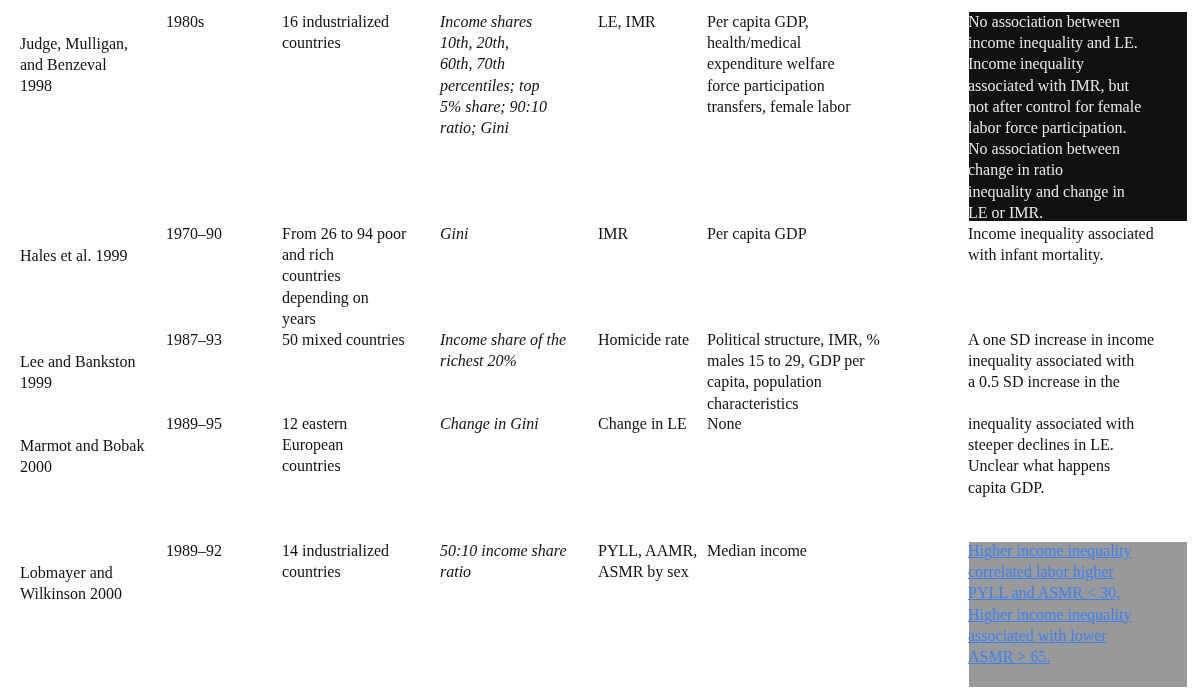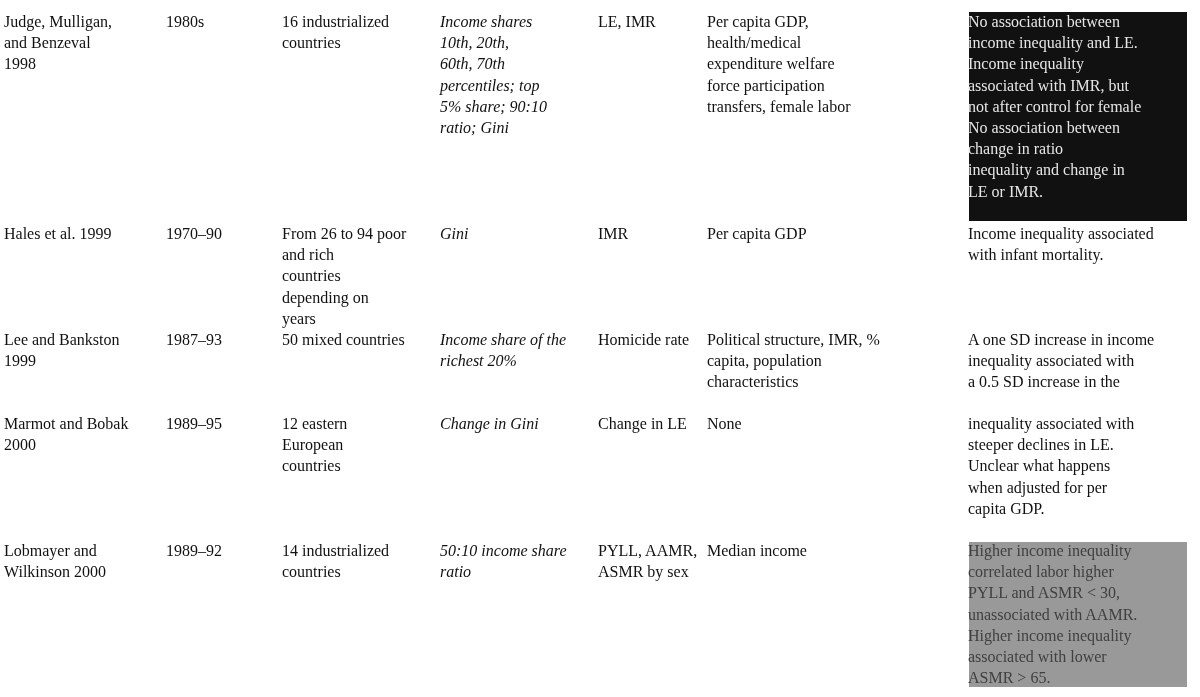--- a/index.html
+++ b/index.html
@@ -22,42 +22,42 @@
       left: 0;
       width: 1200px;
     }
     .cell {
       position: absolute;
       top: 0;
       padding-left: 18px;
       text-indent: -18px;
       box-sizing: border-box;
     }
-    .c0 { left: 4px;   width: 156px; }
+    .c0 { left: 20px;   width: 156px; margin-top: 22px; }
     .c1 { left: 166px; width: 110px; }
     .c2 { left: 282px; width: 156px; }
     .c3 { left: 440px; width: 156px; font-style: italic; }
     .c4 { left: 598px; width: 142px; }
     .c5 { left: 707px; width: 224px; }
     .c6 { left: 968px; width: 216px; }
     .line { display: block; }
     .hl-dark {
       position: absolute;
       left: 969px;
       width: 218px;
       background: #111111;
     }
     .hl-gray {
       position: absolute;
       left: 969px;
       width: 218px;
       background: #999999;
     }
     .on-dark { color: #e6e6e6; }
-    .on-gray { color: #404040; }
+    .on-gray { color: #3b82f6; text-decoration: underline; }
   </style>
 </head>
 <body>
 
 <div class="hl-dark" style="top:12px; height:209px;"></div>
 <div class="hl-gray" style="top:542px; height:145px;"></div>
 
 <div class="row" style="top:11px;">
   <div class="cell c0">
     <span class="line">Judge, Mulligan,</span>
@@ -88,20 +88,21 @@
     <span class="line">expenditure welfare</span>
     <span class="line">force participation</span>
     <span class="line">transfers, female labor</span>
   </div>
   <div class="cell c6 on-dark">
     <span class="line">No association between</span>
     <span class="line">income inequality and LE.</span>
     <span class="line">Income inequality</span>
     <span class="line">associated with IMR, but</span>
     <span class="line">not after control for female</span>
+    <span class="line">labor force participation.</span>
     <span class="line">No association between</span>
     <span class="line">change in ratio</span>
     <span class="line">inequality and change in</span>
     <span class="line">LE or IMR.</span>
   </div>
 </div>
 
 <div class="row" style="top:223px;">
   <div class="cell c0">
     <span class="line">Hales et al. 1999</span>
@@ -144,20 +145,21 @@
   </div>
   <div class="cell c3">
     <span class="line">Income share of the</span>
     <span class="line">richest 20%</span>
   </div>
   <div class="cell c4">
     <span class="line">Homicide rate</span>
   </div>
   <div class="cell c5">
     <span class="line">Political structure, IMR, %</span>
+    <span class="line">males 15 to 29, GDP per</span>
     <span class="line">capita, population</span>
     <span class="line">characteristics</span>
   </div>
   <div class="cell c6">
     <span class="line">A one SD increase in income</span>
     <span class="line">inequality associated with</span>
     <span class="line">a 0.5 SD increase in the</span>
   </div>
 </div>
 
@@ -180,21 +182,20 @@
   <div class="cell c4">
     <span class="line">Change in LE</span>
   </div>
   <div class="cell c5">
     <span class="line">None</span>
   </div>
   <div class="cell c6">
     <span class="line">inequality associated with</span>
     <span class="line">steeper declines in LE.</span>
     <span class="line">Unclear what happens</span>
-    <span class="line">when adjusted for per</span>
     <span class="line">capita GDP.</span>
   </div>
 </div>
 
 <div class="row" style="top:540px;">
   <div class="cell c0">
     <span class="line">Lobmayer and</span>
     <span class="line">Wilkinson 2000</span>
   </div>
   <div class="cell c1">
@@ -212,18 +213,17 @@
     <span class="line">PYLL, AAMR,</span>
     <span class="line">ASMR by sex</span>
   </div>
   <div class="cell c5">
     <span class="line">Median income</span>
   </div>
   <div class="cell c6 on-gray">
     <span class="line">Higher income inequality</span>
     <span class="line">correlated labor higher</span>
     <span class="line">PYLL and ASMR &lt; 30,</span>
-    <span class="line">unassociated with AAMR.</span>
     <span class="line">Higher income inequality</span>
     <span class="line">associated with lower</span>
     <span class="line">ASMR &gt; 65.</span>
   </div>
 </div>
 
 </body></html>

